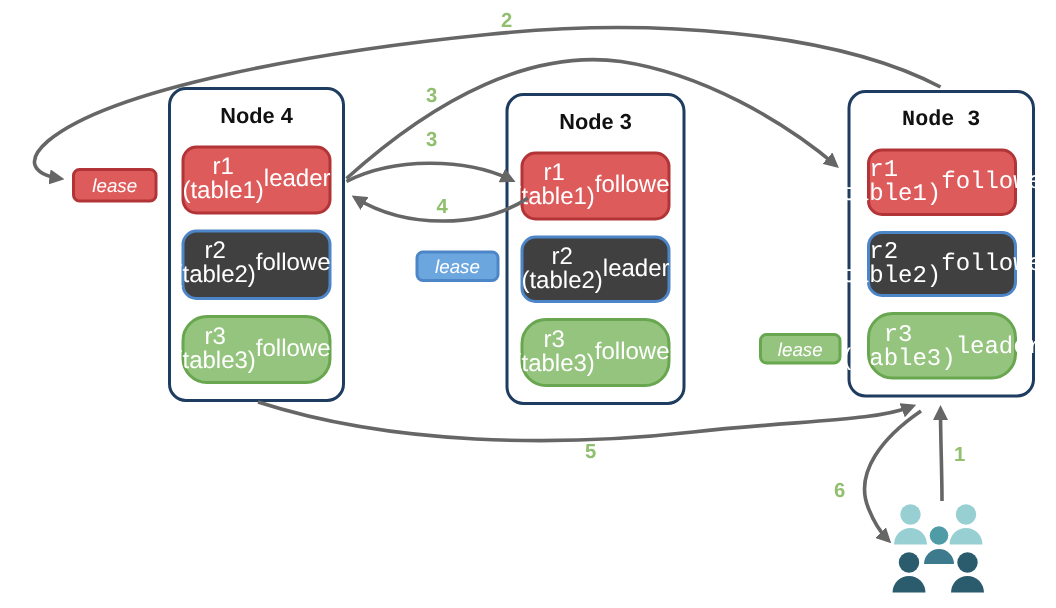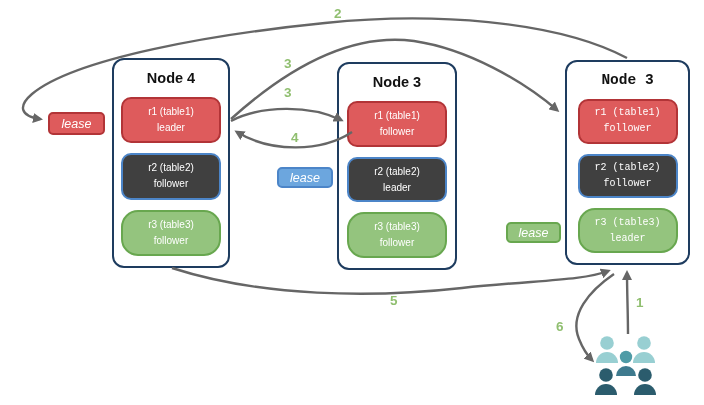--- a/index.html
+++ b/index.html
@@ -8,22 +8,22 @@
     font-family:"Liberation Sans","DejaVu Sans",sans-serif;
   }
   
   .node{
     position:absolute;background:#fff;border:2px solid #1E3C5F;border-radius:12px;
     box-sizing:border-box;display:flex;flex-direction:column;align-items:center;
   }
   .node-title{font-weight:700;font-size:14.5px;color:#111;margin:9px 0 9px 0;line-height:19px;}
   .replica{
     width:100px;height:47px;border-radius:10px;box-sizing:border-box;border:2px solid transparent;
-    display:flex;flex-direction:column;align-items:center;justify-content:center;
-    color:#fff;font-size:10px;line-height:16px;margin-bottom:10px;text-align:center;
+    display:flex;flex-direction:row;align-items:center;justify-content:center;
+    color:#fff;font-size:16px;line-height:16px;margin-bottom:10px;text-align:center;
   }
   .replica.red{background:#DE5B5C;border-color:#B23437;}
   .replica.blue{background:#404040;border-color:#4C85C8;}
   .replica.green{background:#94C47E;border-color:#68A74F;border-radius:17px;}
   
   .lease{
     position:absolute;box-sizing:border-box;border-radius:5px;color:#fff;font-size:12.5px;
     display:flex;align-items:center;justify-content:center;border:2px solid transparent;font-style:italic;
   }
   .lease.red{background:#DE5B5C;border-color:#B23437;left:48px;top:112px;width:57px;height:23px;}

